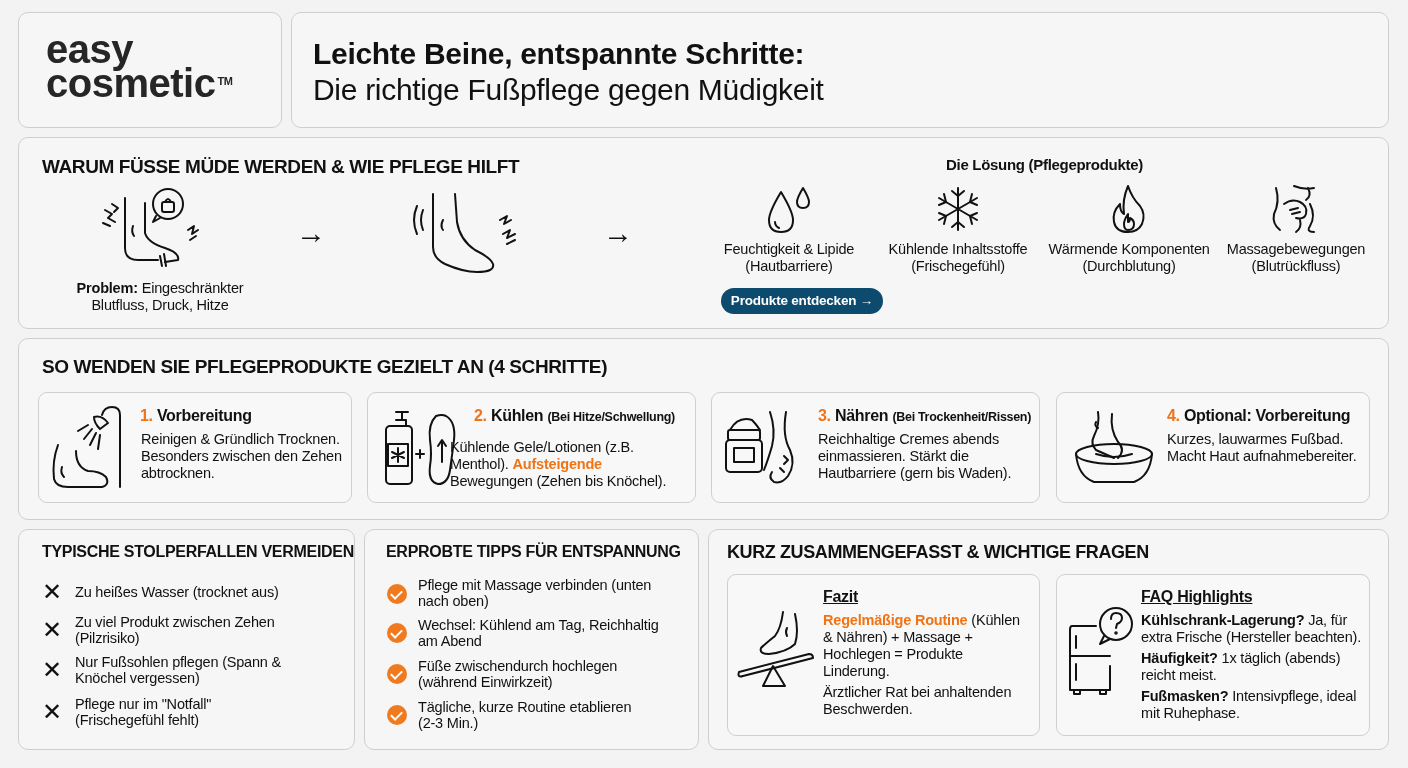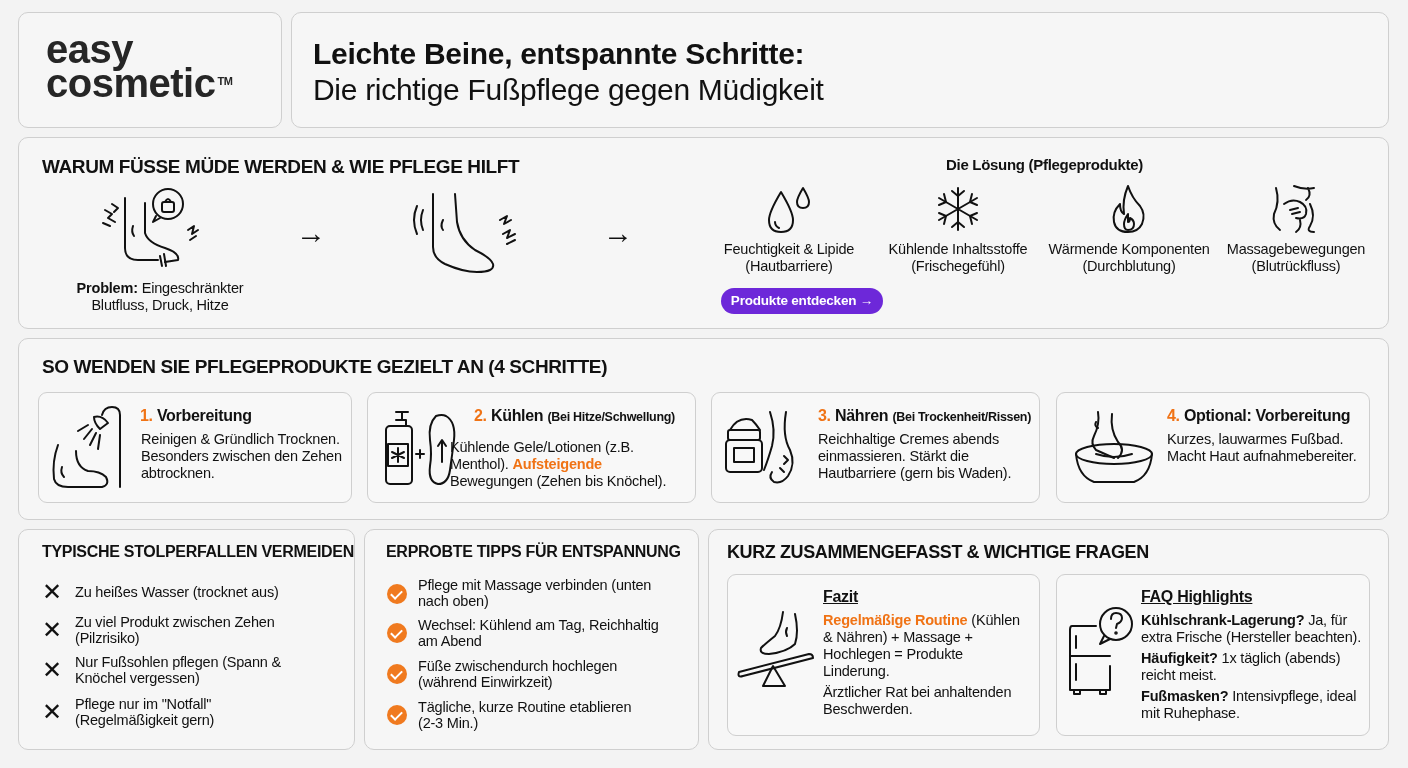--- a/index.html
+++ b/index.html
@@ -49,21 +49,21 @@
   }
   .logo sup { font-size: 11px; vertical-align: top; position: relative; top: -2px; margin-left: 2px; }
   .title1 { position: absolute; left: 313px; top: 37px; font-weight: bold; font-size: 30px; letter-spacing: -0.3px; white-space: nowrap; }
   .title2 { position: absolute; left: 313px; top: 73px; font-size: 30px; letter-spacing: -0.3px; white-space: nowrap; }
 
   .arrow { position: absolute; font-size: 30px; line-height: 30px; }
   .caption { position: absolute; text-align: center; font-size: 14.5px; line-height: 17px; letter-spacing: -0.2px; white-space: nowrap; }
 
   .btn {
     position: absolute; left: 721px; top: 288px; width: 162px; height: 26px;
-    background: #6d28d9; color: #fff; border-radius: 13px; font-weight: bold;
+    background: #0c4a6e; color: #fff; border-radius: 13px; font-weight: bold;
     font-size: 13.5px; line-height: 26px; text-align: center; letter-spacing: -0.2px;
     cursor: pointer; border: none;
   }
 
   .step-title { position: absolute; font-weight: bold; font-size: 16px; letter-spacing: -0.3px; white-space: nowrap; }
   .step-title small { font-size: 12.5px; }
   .step-text { position: absolute; font-size: 14.5px; line-height: 17px; letter-spacing: -0.2px; white-space: nowrap; }
   .xmark { position: absolute; font-size: 24px; line-height: 20px; font-weight: normal; }
   .check {
     position: absolute; width: 20px; height: 20px; border-radius: 50%;
@@ -269,21 +269,21 @@
   <div class="xmark" style="left:42px;top:660px;">✕</div>
   <div class="item-text" style="left:75px;top:654px;">
     <div>Nur Fußsohlen pflegen (Spann &amp;</div>
     <div>Knöchel vergessen)</div>
   </div>
 </div>
 <div>
   <div class="xmark" style="left:42px;top:702px;">✕</div>
   <div class="item-text" style="left:75px;top:696px;">
     <div>Pflege nur im "Notfall"</div>
-    <div>(Regelmäßigkeit gern)</div>
+    <div>(Frischegefühl fehlt)</div>
   </div>
 </div>
 
 <div class="card" style="left:364px;top:529px;width:335px;height:221px;"></div>
 <div class="h3" style="left:386px;top:543px;">ERPROBTE TIPPS FÜR ENTSPANNUNG</div>
 
 <div>
   <div class="check" style="left:387px;top:584px;"></div>
   <div class="item-text" style="left:418px;top:577px;">
     <div>Pflege mit Massage verbinden (unten</div>

